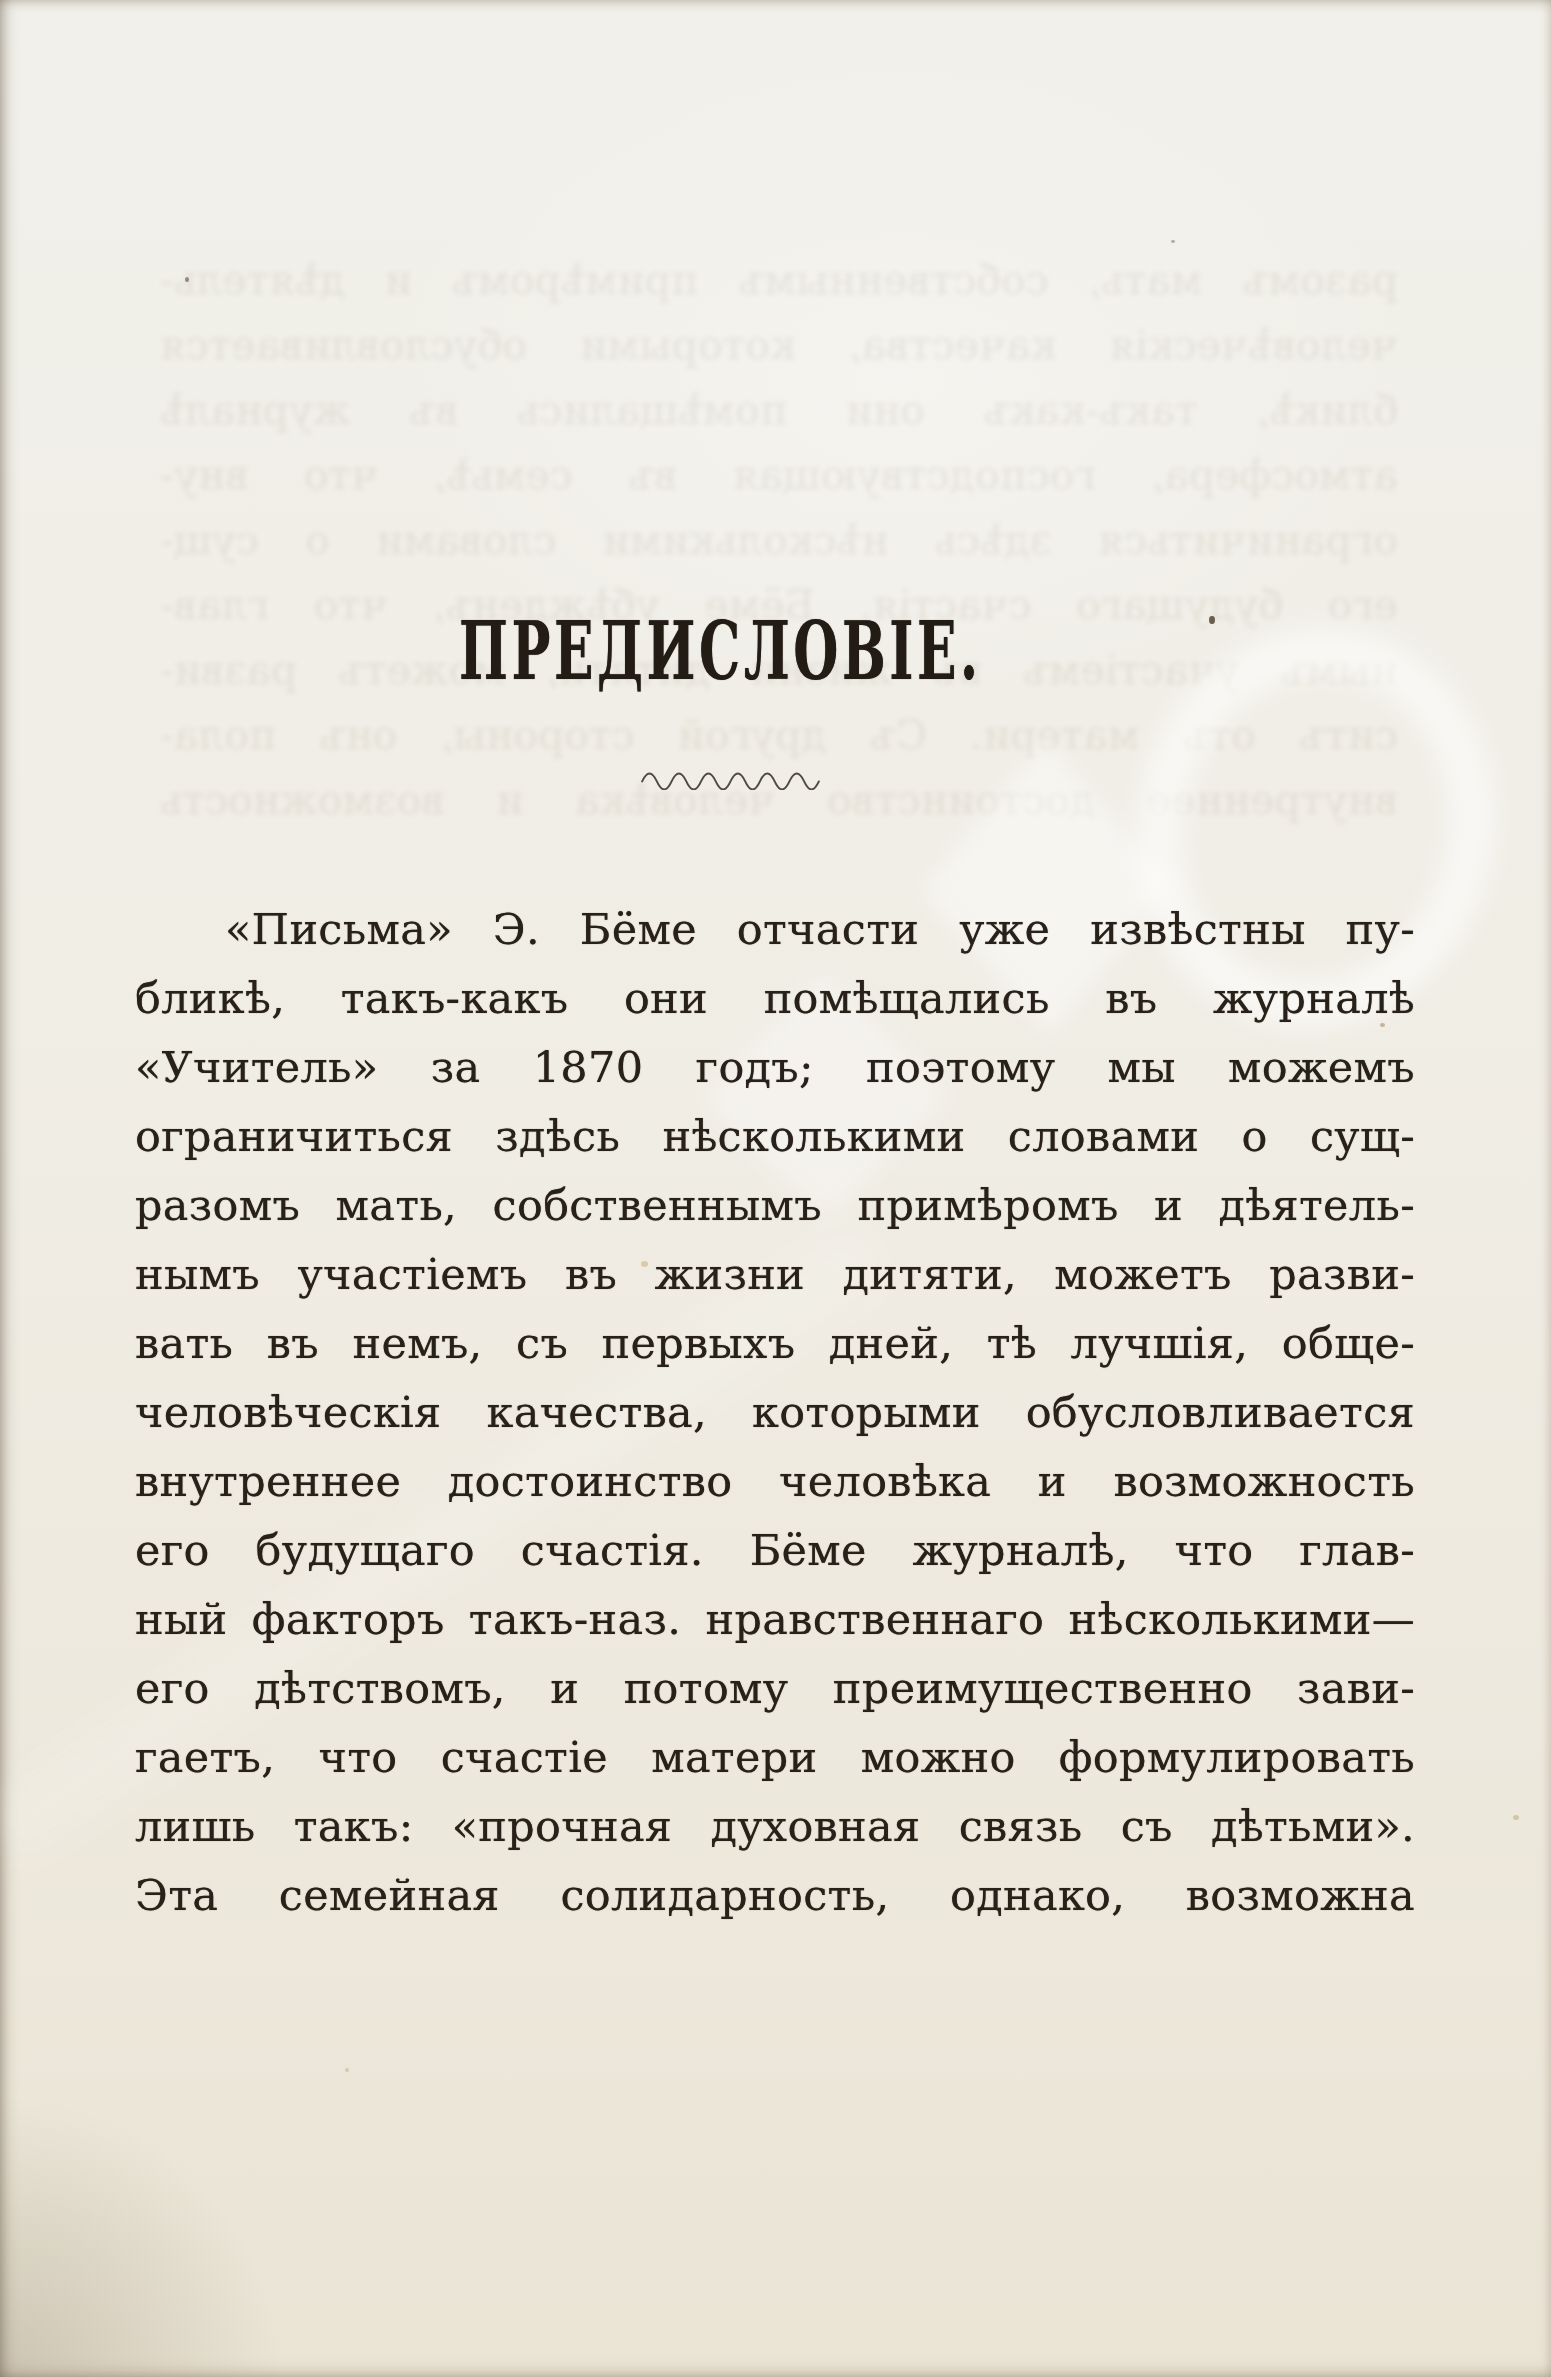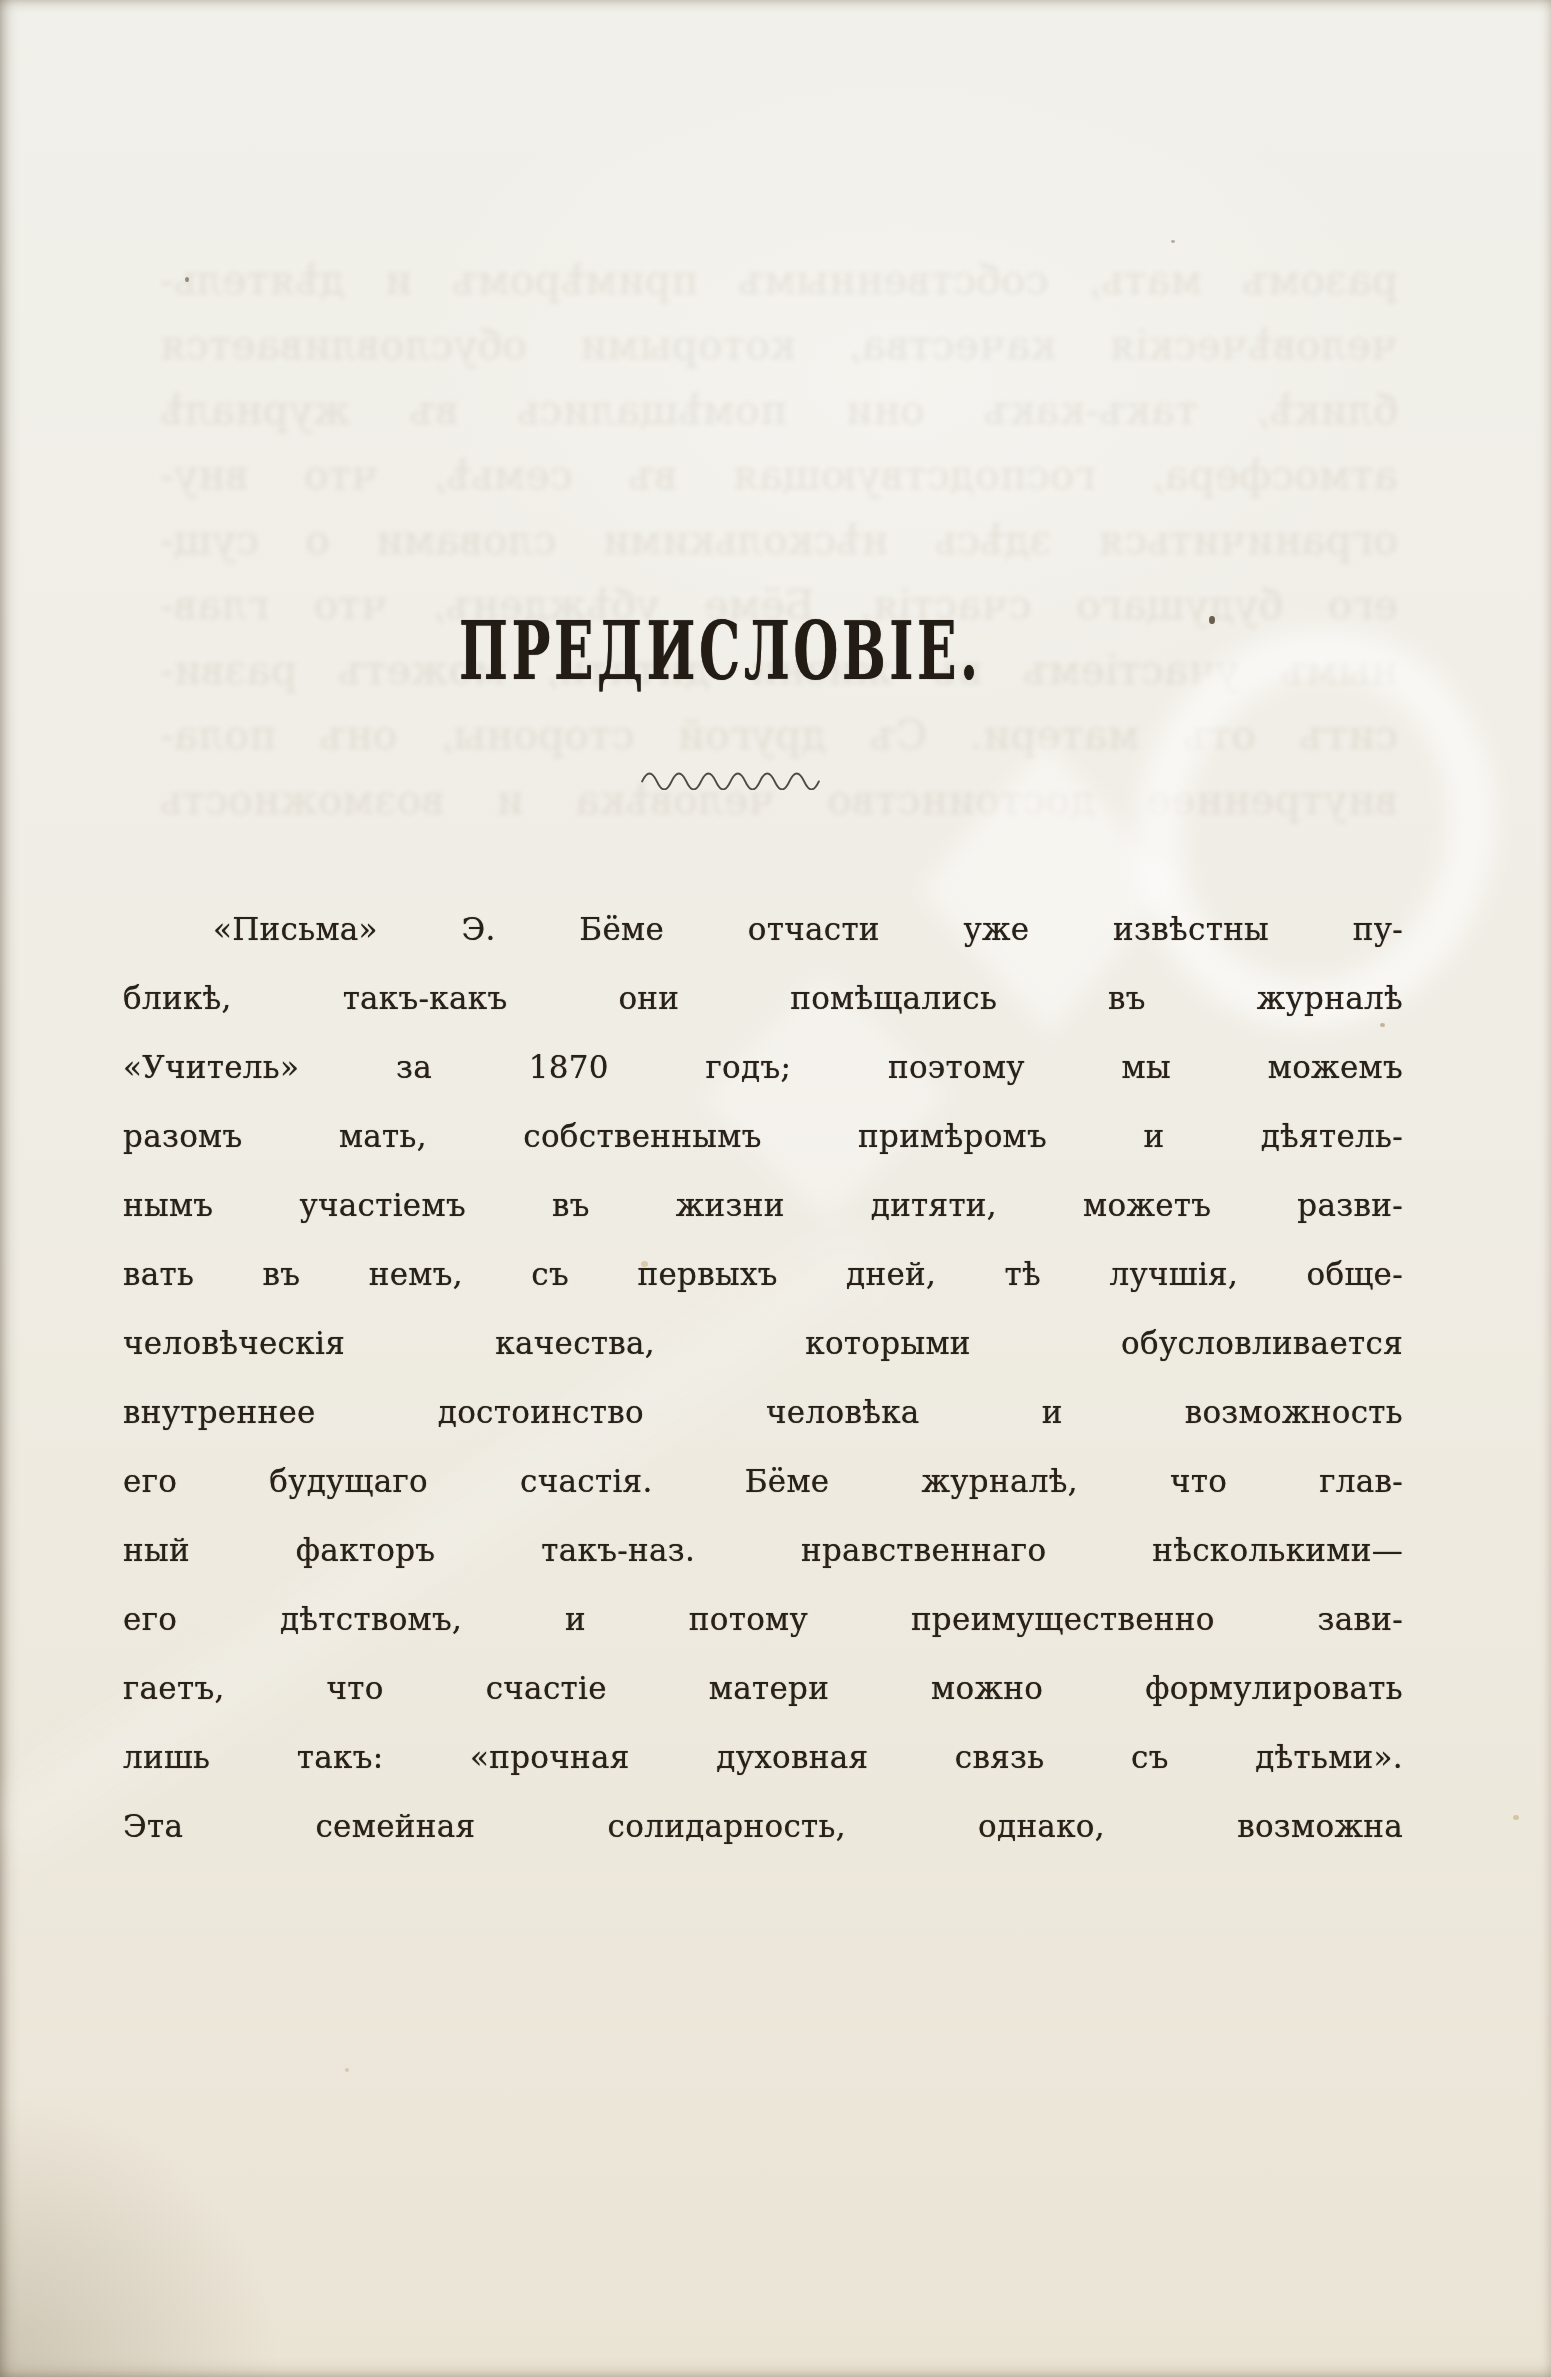--- a/index.html
+++ b/index.html
@@ -109,24 +109,24 @@
     position: absolute;
     top: 763px;
     left: 638px;
     width: 185px;
     z-index: 3;
   }
   .flourish-row svg { display: block; }
   .body-text {
     position: absolute;
     top: 895px;
-    left: 123px;
+    left: 135px;
     width: 1280px;
     z-index: 3;
-    font-size: 31px;
+    font-size: 43px;
     line-height: 69px;
     color: #282119;
     letter-spacing: 0.3px;
     word-spacing: 1.8px;
     text-shadow: 0 0 0.9px rgba(40,31,22,.7);
   }
   .body-text .line {
     height: 69px;
     text-align: justify;
     text-align-last: justify;
@@ -179,20 +179,21 @@
   <div class="flourish-row">
     <svg width="185" height="27" viewBox="0 0 300 44">
       <path d="M6,30 Q18,4 30,30 T54,30 T78,30 T102,30 T126,30 T150,30 T174,30 T198,30 T222,30 T246,30 T270,30 T294,30" fill="none" stroke="#3a332a" stroke-width="3.2" stroke-linecap="round" opacity="0.88"></path>
     </svg>
   </div>
 
   <div class="body-text">
     <div class="line indent">«Письма» Э. Бёме отчасти уже извѣстны пу-</div>
     <div class="line">бликѣ, такъ-какъ они помѣщались въ журналѣ</div>
     <div class="line">«Учитель» за 1870 годъ; поэтому мы можемъ</div>
+    <div class="line">ограничиться здѣсь нѣсколькими словами о сущ-</div>
     <div class="line">разомъ мать, собственнымъ примѣромъ и дѣятель-</div>
     <div class="line">нымъ участіемъ въ жизни дитяти, можетъ разви-</div>
     <div class="line">вать въ немъ, съ первыхъ дней, тѣ лучшія, обще-</div>
     <div class="line">человѣческія качества, которыми обусловливается</div>
     <div class="line">внутреннее достоинство человѣка и возможность</div>
     <div class="line">его будущаго счастія. Бёме журналѣ, что глав-</div>
     <div class="line">ный факторъ такъ-наз. нравственнаго нѣсколькими—</div>
     <div class="line">его дѣтствомъ, и потому преимущественно зави-</div>
     <div class="line">гаетъ, что счастіе матери можно формулировать</div>
     <div class="line">лишь такъ: «прочная духовная связь съ дѣтьми».</div>

